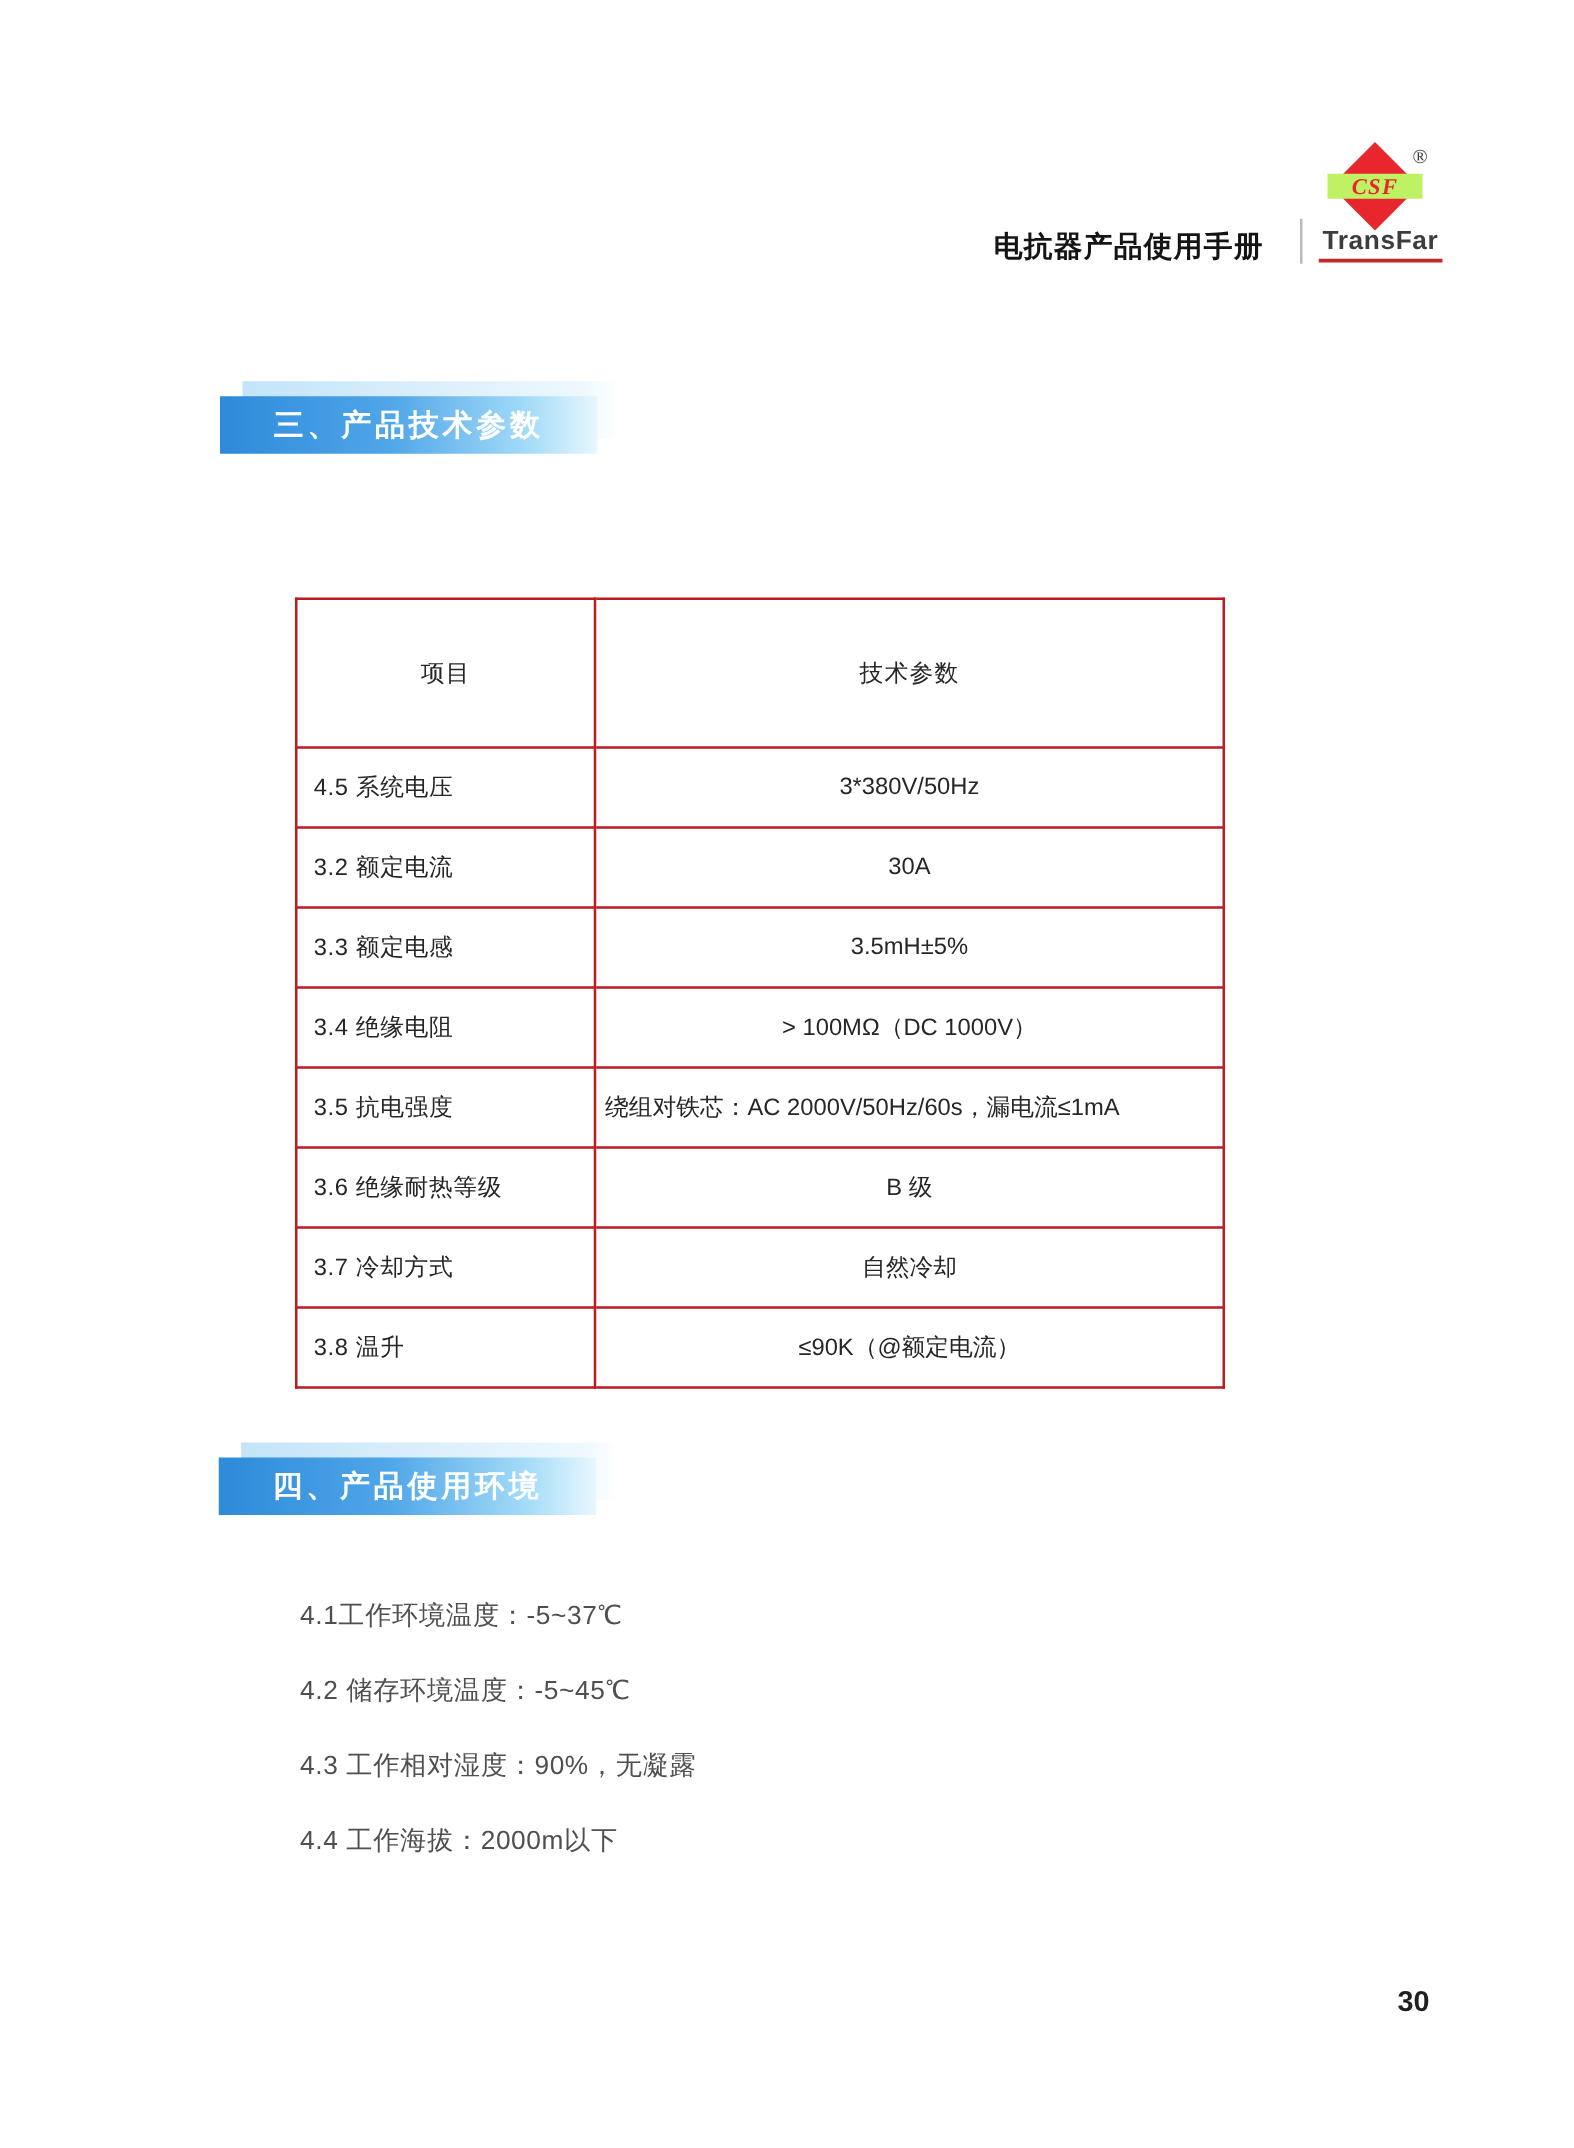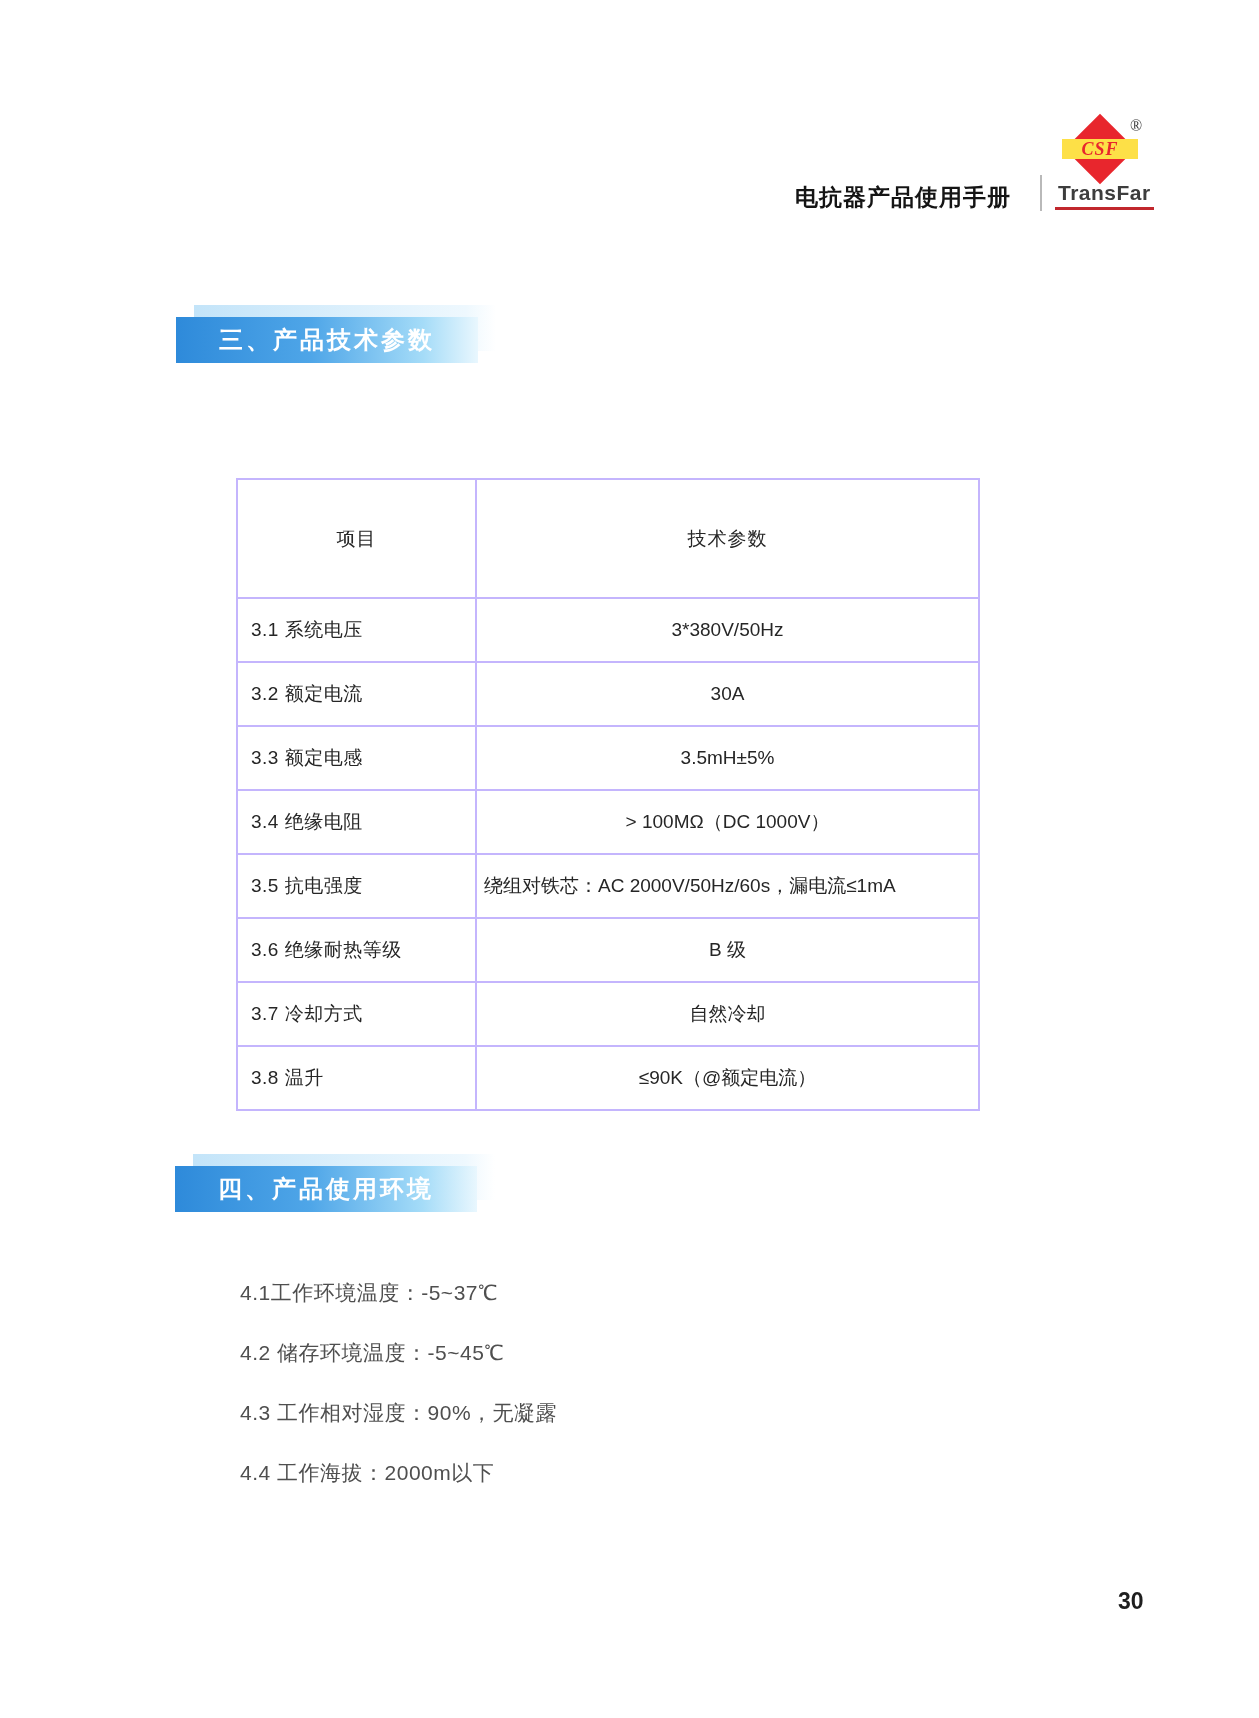--- a/index.html
+++ b/index.html
@@ -22,21 +22,21 @@
     width:2px; height:36px; background:#b9b9b9;
   }
   .logo-box { position:absolute; left:1055px; top:105px; width:140px; height:110px; }
   .diamond-wrap { position:absolute; left:9px; top:6px; width:72px; height:76px; }
   .diamond {
     position:absolute; left:11px; top:13px; width:50px; height:50px;
     background:#e8262d; transform:rotate(45deg);
   }
   .diamond-band {
     position:absolute; left:-2px; top:28px; width:76px; height:20px;
-    background:#fde047; display:flex; align-items:center; justify-content:center;
+    background:#bef264; display:flex; align-items:center; justify-content:center;
   }
   .diamond-band span {
     font-family:"Liberation Serif", serif; font-style:italic; font-weight:700;
     font-size:18px; color:#e8262d; letter-spacing:1px; line-height:20px;
   }
   .reg-mark {
     position:absolute; left:75px; top:12px;
     font-size:16px; color:#3c3c3c; font-family:"Liberation Serif", serif;
   }
   .brand-text {
@@ -64,21 +64,21 @@
     white-space:nowrap;
   }
 
   
   table.spec {
     position:absolute; left:236px; top:478px;
     width:744px; border-collapse:collapse;
     font-size:19px; color:#262626;
     table-layout:fixed;
   }
-  table.spec th, table.spec td { border:2px solid #c4b5fd; background:#ffffff; }
+  table.spec th, table.spec td { border:2px solid #b91c1c; background:#ffffff; }
   table.spec col.c1 { width:239px; }
   table.spec thead th {
     height:115px; font-weight:400; text-align:center; vertical-align:middle;
     font-size:19px; letter-spacing:1px;
   }
   table.spec tbody td { height:60px; vertical-align:middle; }
   table.spec tbody td:first-child { text-align:left; padding-left:13px; letter-spacing:0.5px; }
   table.spec tbody td:last-child { text-align:center;margin-top:44px; }
   table.spec tbody tr.long td:last-child { text-align:left; padding-left:7px; letter-spacing:0;border-radius:27px; }
 
@@ -127,21 +127,21 @@
         <col class="c2">
       </colgroup>
     <thead>
       <tr>
         <th>项目</th>
         <th>技术参数</th>
       </tr>
     </thead>
     <tbody id="tech-rows">
         <tr>
-          <td>3.1 系统电压</td>
+          <td>4.5 系统电压</td>
           <td>3*380V/50Hz</td>
         </tr>
         <tr>
           <td>3.2 额定电流</td>
           <td>30A</td>
         </tr>
         <tr>
           <td>3.3 额定电感</td>
           <td>3.5mH±5%</td>
         </tr>

